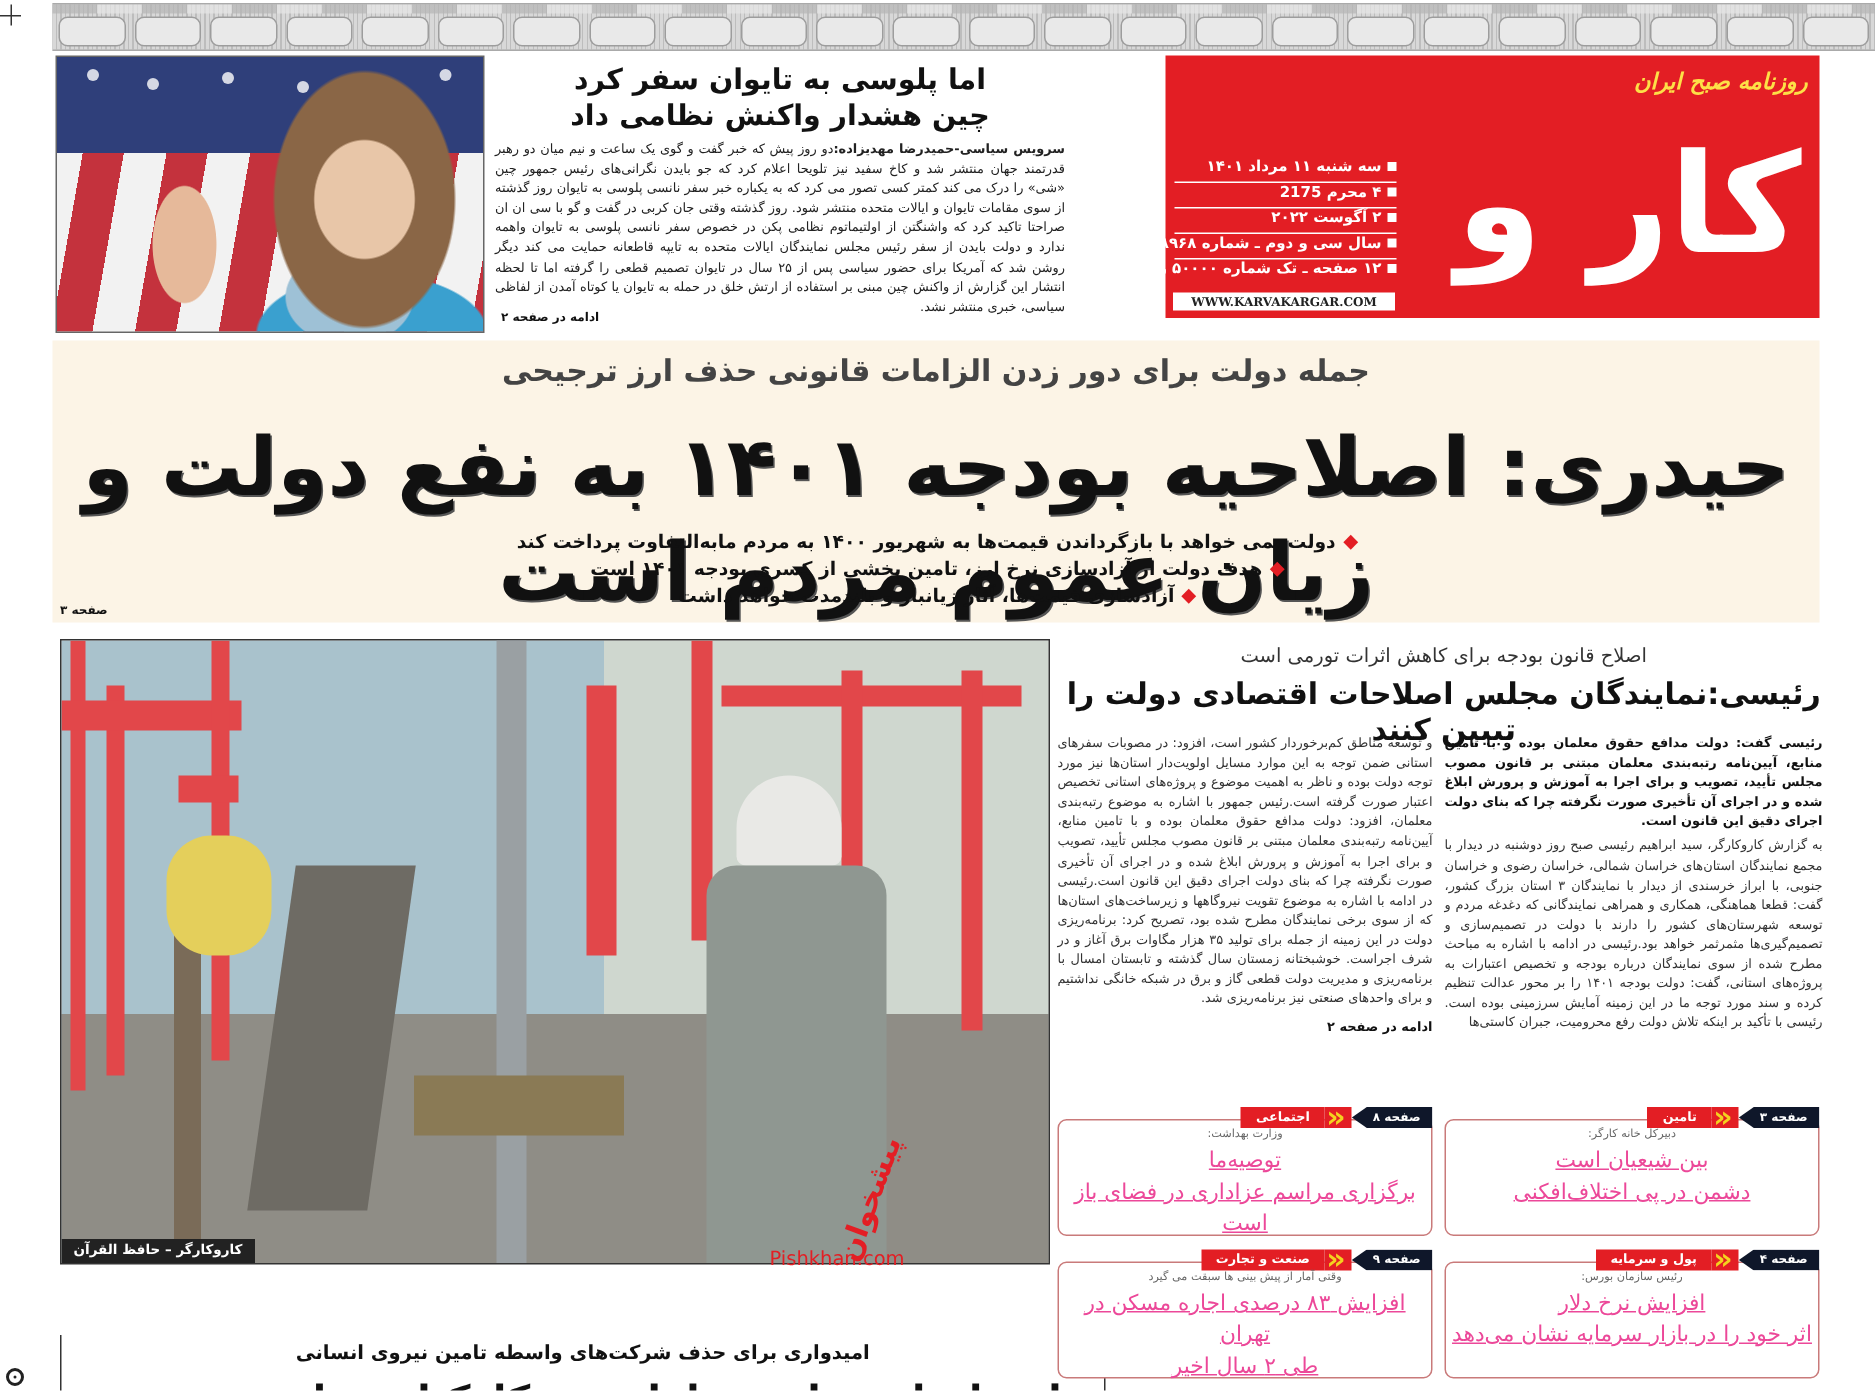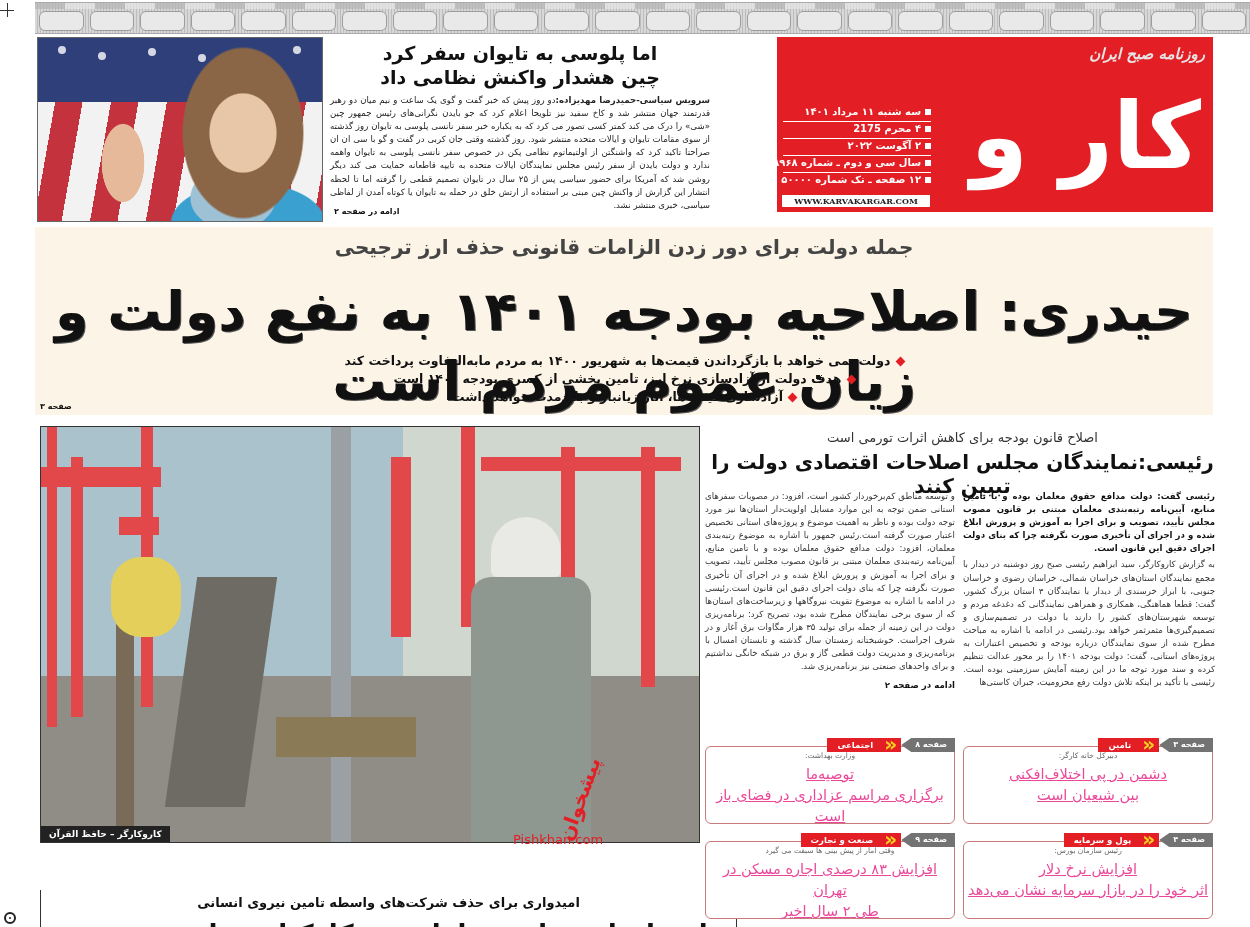--- a/index.html
+++ b/index.html
@@ -15,21 +15,21 @@
 
   
   .top-border{left:35px;top:2px;width:1215px;height:30px;background:
      repeating-linear-gradient(90deg,#d8d8d8 0 2px,#bdbdbd 2px 3px),#cfcfcf;border-top:1px solid #aaa;border-bottom:1px solid #aaa;}
   .top-border .row1{position:absolute;left:0;top:0;right:0;height:6px;background:repeating-linear-gradient(90deg,#b5b5b5 0 30px,#e6e6e6 30px 60px);opacity:.7;}
   .top-border .cells{position:absolute;left:0;right:0;top:8px;height:20px;display:flex;gap:6px;padding:0 4px;}
   .top-border .cell{flex:1;border:1px solid #9d9d9d;border-radius:6px;background:#e9e9e9;display:flex;align-items:center;justify-content:center;font-size:7px;color:#666;}
 
   
   .masthead{left:777px;top:37px;width:436px;height:175px;background:#e31e24;}
-  .mast-sub{position:absolute;right:8px;top:8px;color:#e5e5e5;font-family:"DejaVu Serif",serif;font-style:italic;font-size:15px;font-weight:bold;}
+  .mast-sub{position:absolute;right:8px;top:8px;color:#fde047;font-family:"DejaVu Serif",serif;font-style:italic;font-size:15px;font-weight:bold;}
   .mast-logo{position:absolute;right:12px;top:20px;color:#fff;font-family:"DejaVu Sans",sans-serif;font-weight:bold;font-size:92px;line-height:160px;letter-spacing:-2px;}
   .mast-info{position:absolute;left:6px;top:68px;width:148px;color:#fff;font-size:10px;font-weight:bold;}
   .mast-info .line{border-bottom:1px solid #fff;padding:1px 0 2px 0;height:13px;white-space:nowrap;}
   .mast-info .line:last-child{border-bottom:none;}
   .mast-info .bullet{display:inline-block;width:6px;height:6px;background:#fff;margin-left:4px;vertical-align:middle;}
   .mast-url{position:absolute;left:5px;top:158px;width:148px;height:12px;background:#fff;color:#222;font-family:"DejaVu Serif",serif;font-size:8px;font-weight:bold;text-align:center;line-height:12px;}
 
   
   .top-photo{left:37px;top:37px;width:284px;height:183px;border:1px solid #666;overflow:hidden;
      background:
@@ -77,21 +77,21 @@
   .col-left{left:705px;top:490px;width:250px;}
   .col .lead{font-weight:bold;color:#111;}
   .col .cont{font-weight:bold;color:#111;margin-top:6px;}
 
   
   .teaser{width:250px;height:86px;}
   .teaser .tab{position:absolute;right:0;top:0;height:14px;display:flex;flex-direction:row;align-items:stretch;}
   .teaser .tab .cat{background:#e31e24;color:#fff;font-size:8.5px;font-weight:bold;padding:0 10px;line-height:14px;}
   .teaser .tab .chev{width:18px;background:#e31e24;position:relative;}
   .teaser .tab .chev::before{content:"«";position:absolute;left:1px;top:-6px;color:#f4d21f;font-size:20px;font-weight:bold;}
-  .teaser .tab .pg{background:#737373;color:#fff;font-size:8px;font-weight:bold;padding:0 8px 12px 14px;line-height:14px;clip-path:polygon(10px 0,100% 0,100% 100%,10px 100%,0 50%);}
+  .teaser .tab .pg{background:#0f172a;color:#fff;font-size:8px;font-weight:bold;padding:0 8px 12px 14px;line-height:14px;clip-path:polygon(10px 0,100% 0,100% 100%,10px 100%,0 50%);}
   .teaser .box{position:absolute;left:0;right:0;top:8px;bottom:0;border:1px solid #c97a7a;border-radius:6px;background:#fff;}
   .teaser .kick{position:absolute;left:0;right:0;top:13px;text-align:center;font-size:7.5px;color:#666;}
   .teaser .title{position:absolute;left:4px;right:4px;top:26px;text-align:center;font-size:14.5px;line-height:21px;color:#ec4899;text-decoration:underline;}
   .t1{left:963px;top:738px;}
   .t2{left:705px;top:738px;}
   .t3{left:705px;top:833px;}
   .t4{left:963px;top:833px;}
 </style>
 </head>
 <body>
@@ -214,22 +214,22 @@
 
 <div class="abs teaser t1 rtl">
   <div class="box"></div>
   <div class="tab">
     <span class="pg">صفحه ۳</span>
     <span class="chev"></span>
     <span class="cat">تامین</span>
   </div>
   <div class="kick">دبیرکل خانه کارگر:</div>
   <div class="title">
+      <div>بین شیعیان است</div>
       <div>دشمن در پی اختلاف‌افکنی</div>
-      <div>بین شیعیان است</div>
     </div>
 </div>
 
 <div class="abs teaser t2 rtl">
   <div class="box"></div>
   <div class="tab">
     <span class="pg">صفحه ۸</span>
     <span class="chev"></span>
     <span class="cat">اجتماعی</span>
   </div>

